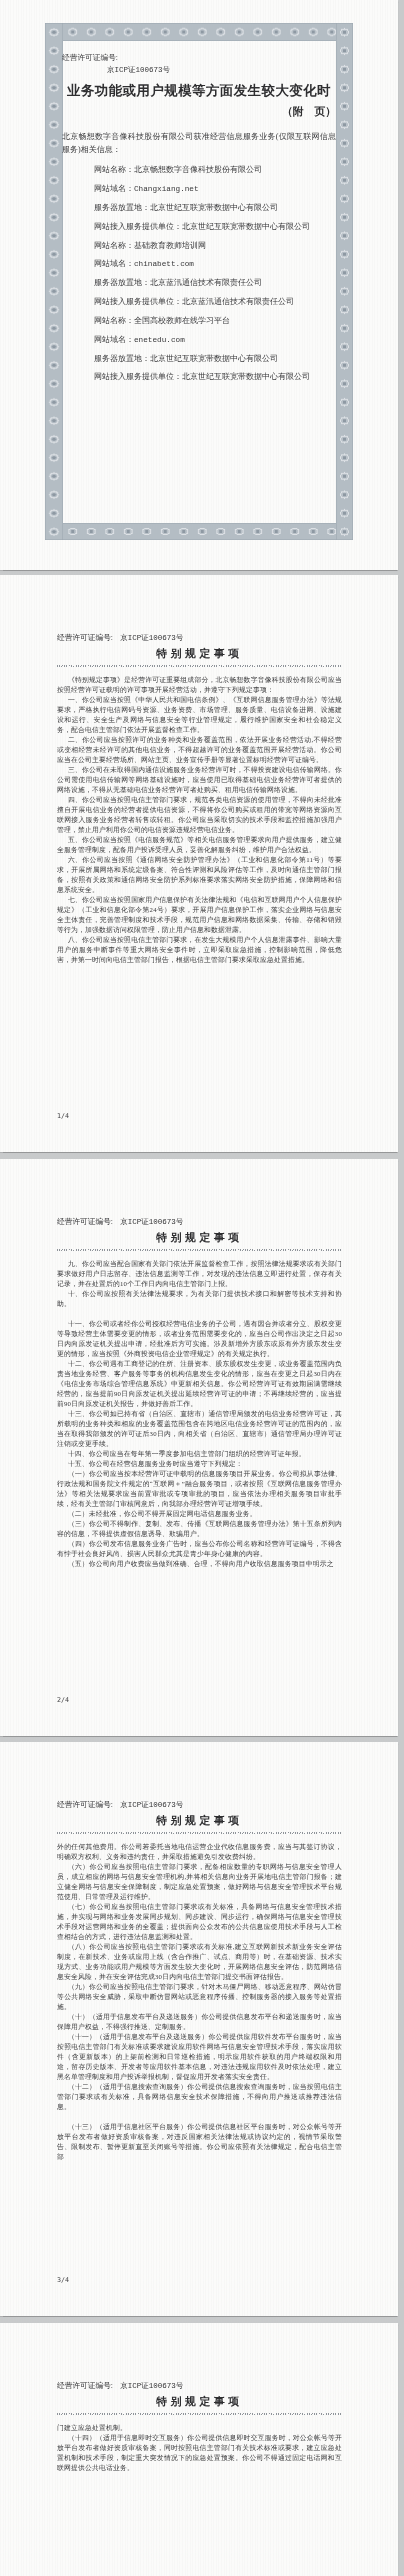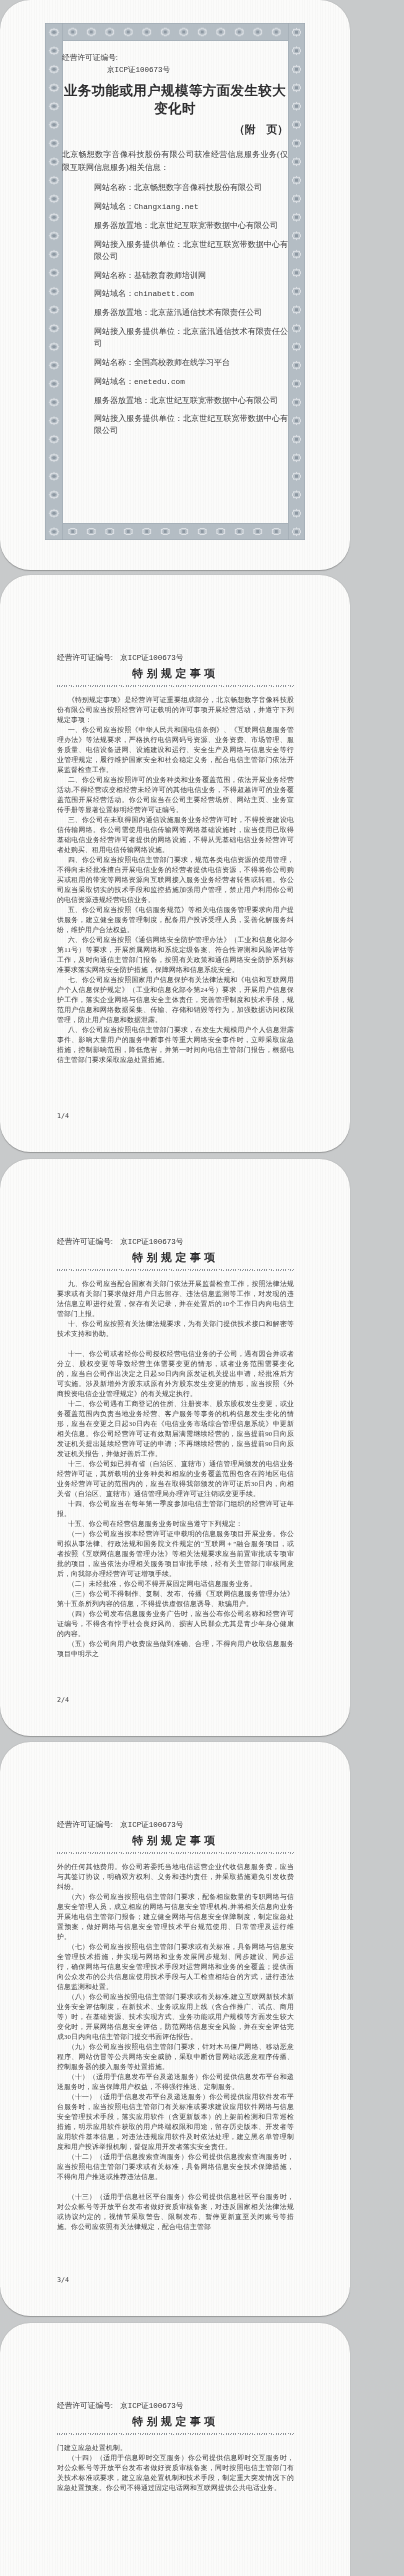--- a/index.html
+++ b/index.html
@@ -4,26 +4,25 @@
 <style>
   html,body{margin:0;padding:0;}
   body{
     width:405px;height:2873px;position:relative;
     background:#c8cacb;
     font-family:"Liberation Serif","DejaVu Serif",serif;
     color:#38383a;
     -webkit-font-smoothing:antialiased;
   }
   .page{
-    position:absolute;left:0;width:350px;
+    position:absolute;left:0;width:398px;
     background:#fbfbfa;
     background-image:repeating-linear-gradient(90deg,rgba(0,0,0,0.015) 0 1px,transparent 1px 2.6px);
     box-shadow:0 0.5px 1px rgba(0,0,0,.25);
     overflow:hidden;
-    border-radius:30px;
   }
   
   #page1{top:0;height:570px;}
   .cert-frame{position:absolute;left:45px;right:45px;top:23px;bottom:30px;}
   .strip{
     position:absolute;
     background-color:#bfc7cd;
     background-image:
       radial-gradient(ellipse 6.2px 5.2px at 50% 50%, #8e99a3 0 30%, #b9c1c8 31% 55%, #dde1e5 56% 75%, #b4bdc4 76% 100%);
     background-size:18.5px 17.5px;
@@ -41,21 +40,21 @@
   .cert-intro{margin:12px 0 0;font-size:8px;line-height:1.55;text-align:justify;}
   .site-rows{margin-top:8.2px;}
   .site-row{margin:0 0 6.7px;font-size:8px;line-height:1.5;text-align:justify;padding-left:32px;}
   .row-value.mono{font-family:"Liberation Mono","DejaVu Sans Mono",monospace;font-size:7.7px;}
   
   #page2{top:575px;height:577px;}
   #page3{top:1159px;height:577px;}
   #page4{top:1742px;height:574px;}
   #page5{top:2323px;height:551px;}
   .app-inner{position:absolute;left:57px;right:56px;top:0;bottom:0;}
-  .app-hdr{padding-top:78px;font-size:7.7px;color:#333335;}
+  .app-hdr{padding-top:58px;font-size:7.7px;color:#333335;}
   .app-hdr .hdr-val{margin-left:7.2px;font-family:"Liberation Mono","DejaVu Sans Mono",monospace;font-size:7.5px;}
   .app-title{margin-top:4.1px;text-align:center;font-size:10.8px;font-weight:700;letter-spacing:3.6px;
     font-family:"Liberation Sans","DejaVu Sans",sans-serif;color:#2e2e30;}
   .zigzag{height:2.6px;margin-top:3.6px;
     background:repeating-linear-gradient(105deg,#8f949a 0 0.9px,transparent 0.9px 2.3px);}
   .app-body{margin-top:8.2px;font-size:6.8px;line-height:10px;text-align:justify;letter-spacing:0.2px;}
   .app-body p{margin:0;text-indent:1.6em;}
   .app-body p.cont{text-indent:0;}
   .app-body p.gap{margin-bottom:9.8px;}
   .pg-footer{position:absolute;left:0;right:0;bottom:32px;text-align:left;

